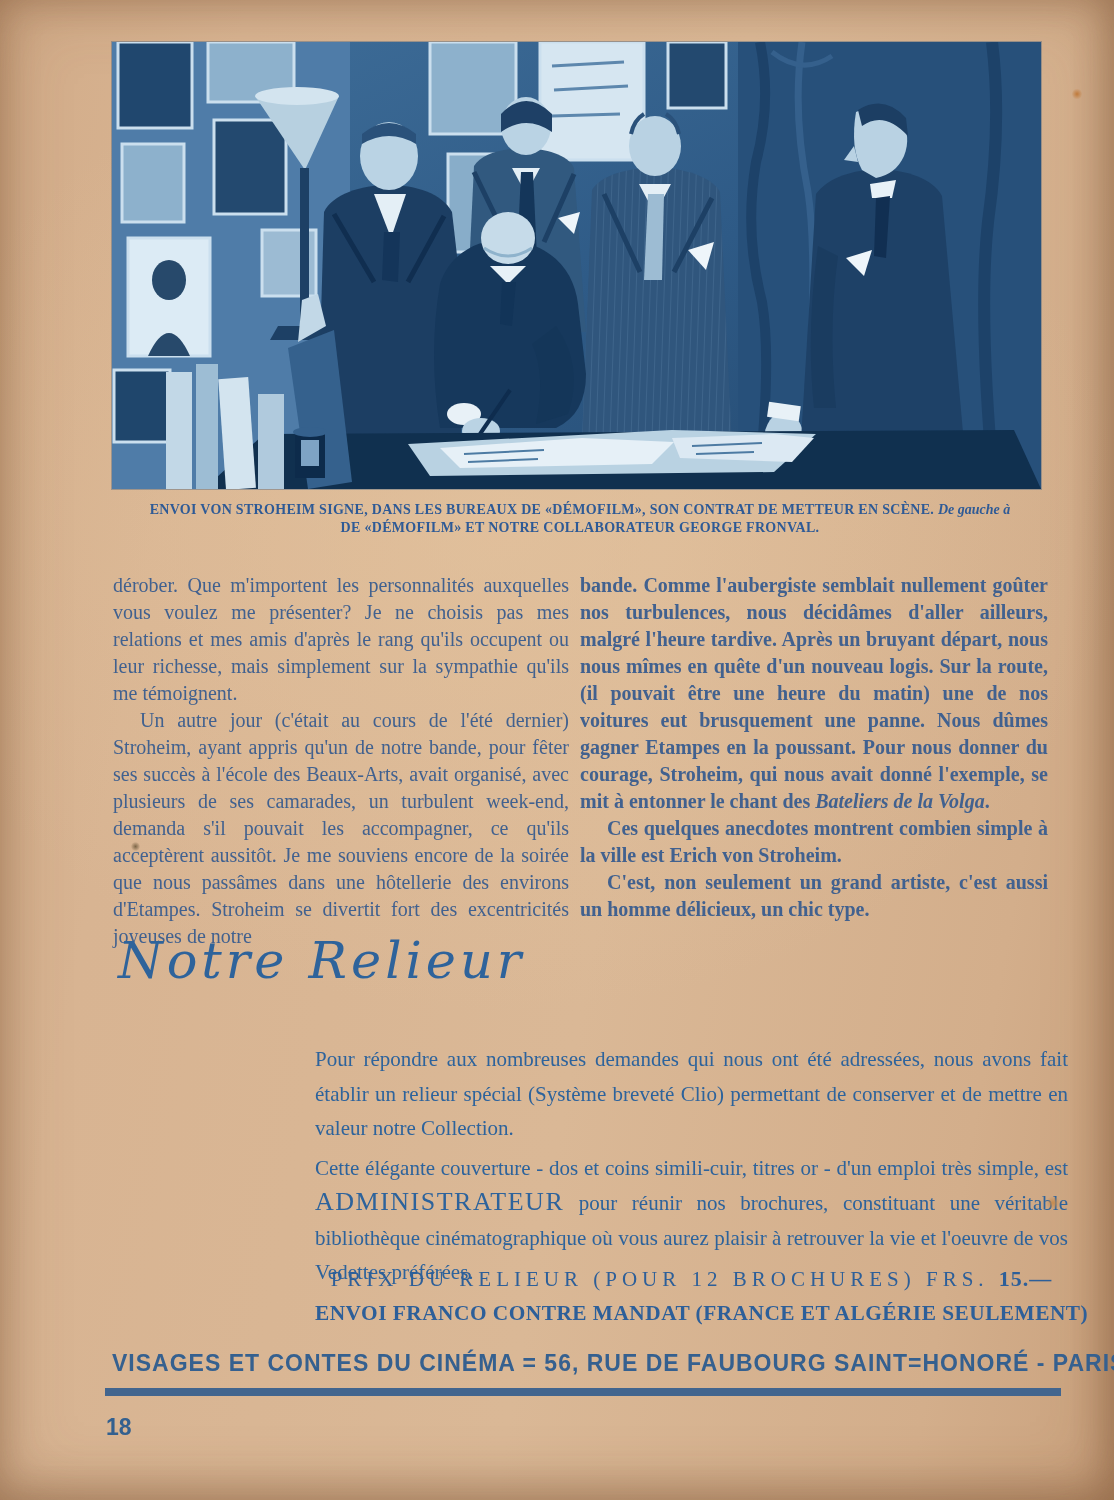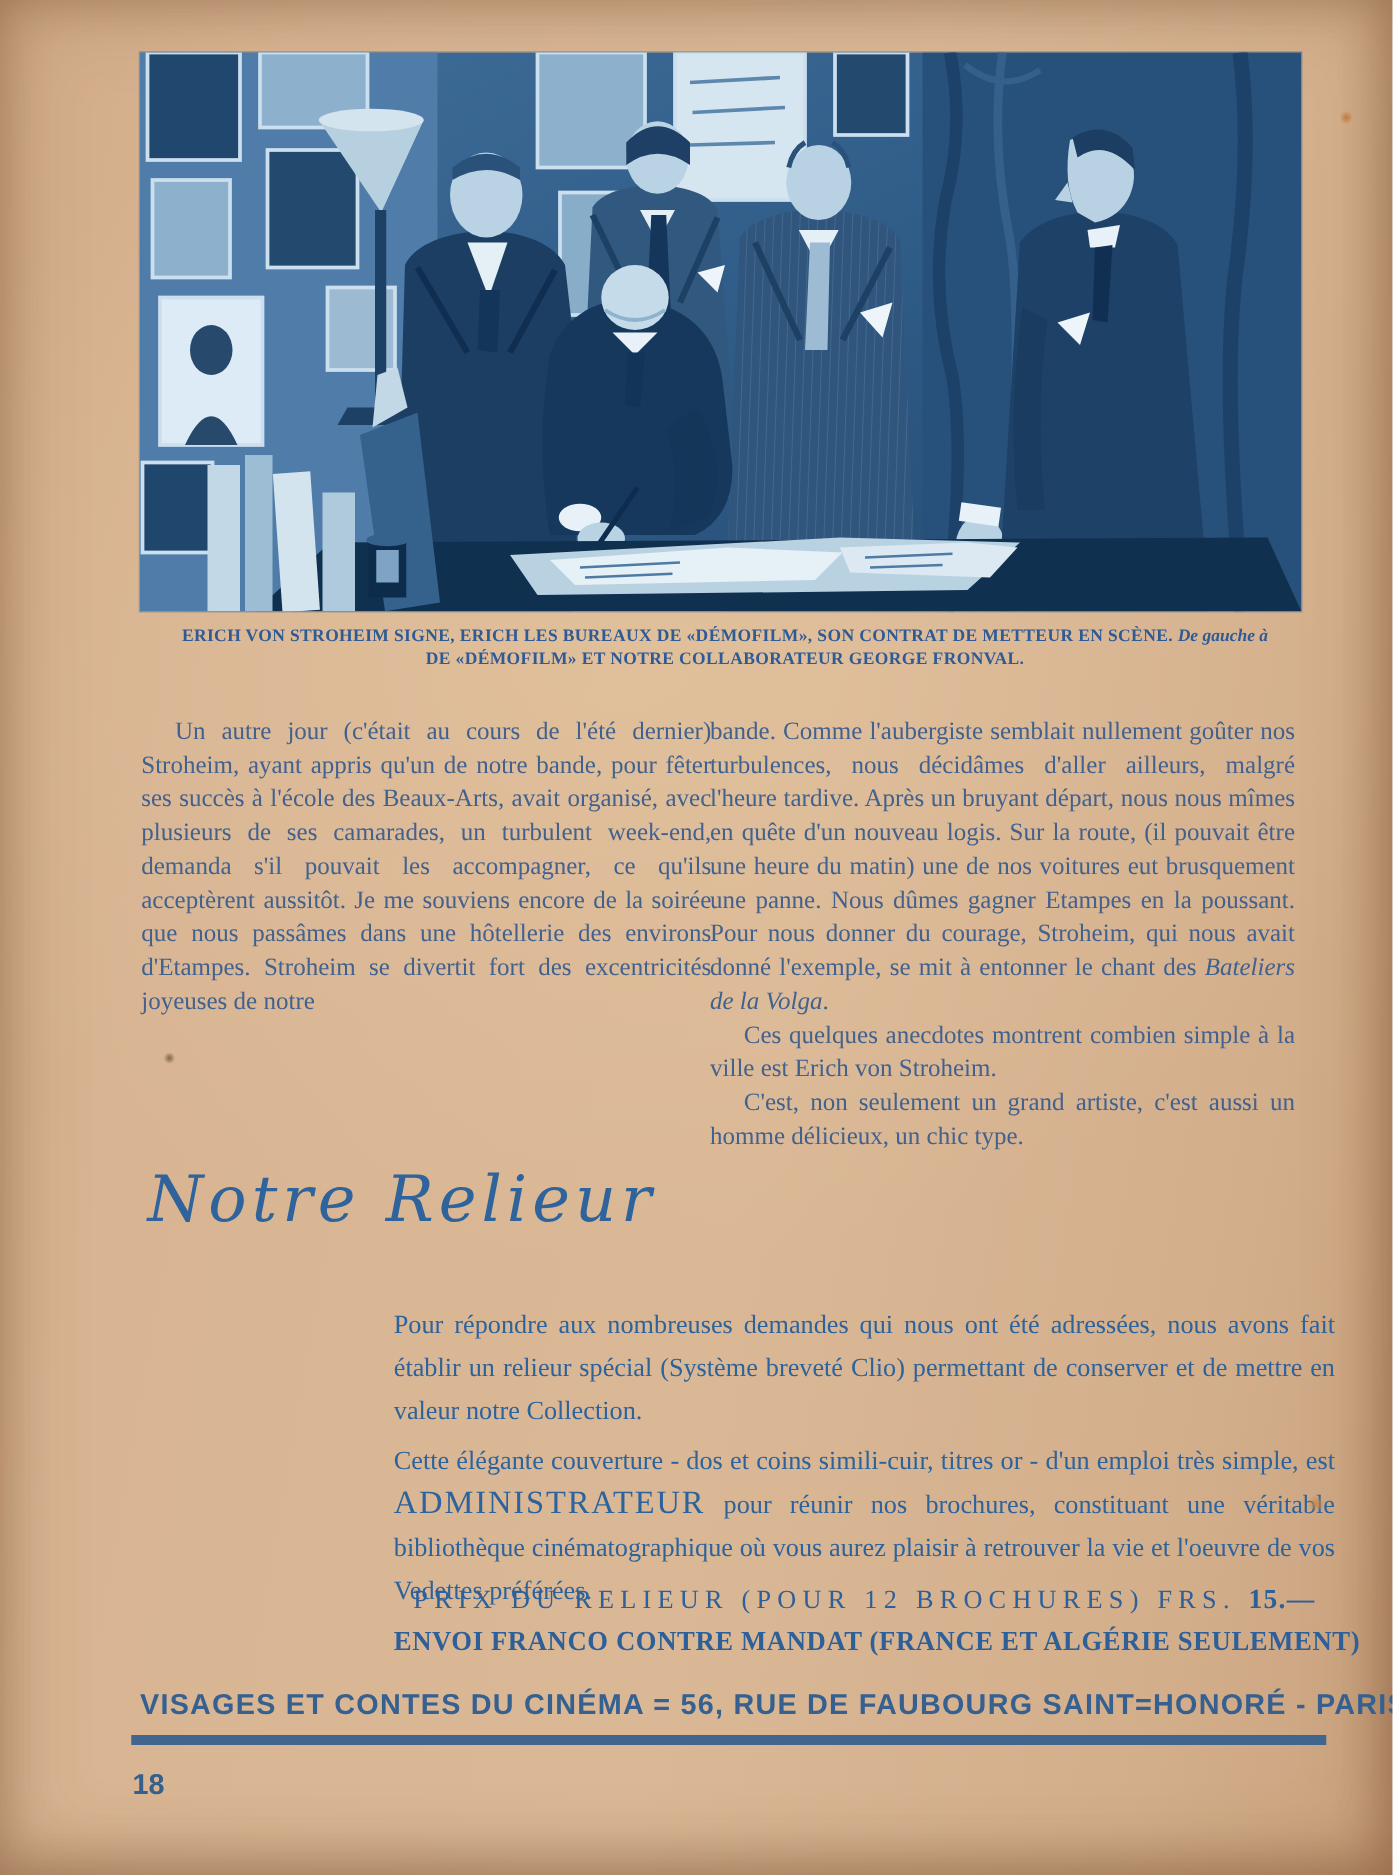--- a/index.html
+++ b/index.html
@@ -20,21 +20,21 @@
   .photo svg{display:block; width:100%; height:100%;}
 
   .caption{
     position:absolute; left:85px; top:501px; width:990px; text-align:center;
     color:#2e5a96; font-weight:700; font-size:14px; line-height:17.5px; letter-spacing:.3px;
   }
   .caption .it{font-style:italic; font-weight:600; letter-spacing:0;}
 
   .col{position:absolute; top:572px; color:#41618f;}
   .col-left{left:113px; width:456px;}
-  .col-right{left:568px; width:468px;}
+  .col-right{left:580px; width:468px;font-weight:bold;}
   .col p{margin:0; text-align:justify; font-size:20px; line-height:27px;}
   .col p.indent{text-indent:27px;}
   .col .it{font-style:italic;}
   .signature{
     margin-top:4px; text-align:right; padding-right:44px;
     font-size:21px; letter-spacing:2.5px; color:#3a5f94;
   }
 
   .headline{
     position:absolute; left:118px; top:931px;
@@ -189,25 +189,26 @@
         <polygon points="176,306 222,288 240,440 196,447" fill="#35618d"></polygon>
         <polygon points="186,300 214,284 206,252 190,258" fill="#c2d8e7"></polygon>
         <rect x="183" y="390" width="30" height="46" fill="#0d2b4b"></rect>
         <rect x="189" y="398" width="18" height="26" fill="#7ea3c4"></rect>
         <ellipse cx="198" cy="390" rx="17" ry="5" fill="#35618d"></ellipse>
       </g>
     </svg>
   </div>
 
   <div class="caption">
-    <div><span>ERICH VON STROHEIM SIGNE, ERICH LES BUREAUX DE «DÉMOFILM», SON CONTRAT DE METTEUR EN SCÈNE. </span><span class="it">De gauche à</span></div>
+    <div><span>ENVOI VON STROHEIM SIGNE, DANS LES BUREAUX DE «DÉMOFILM», SON CONTRAT DE METTEUR EN SCÈNE. </span><span class="it">De gauche à</span></div>
     <div>DE «DÉMOFILM» ET NOTRE COLLABORATEUR GEORGE FRONVAL.</div>
   </div>
 
   <div class="col col-left">
+    <p>dérober. Que m'importent les personnalités auxquelles vous voulez me présenter? Je ne choisis pas mes relations et mes amis d'après le rang qu'ils occupent ou leur richesse, mais simplement sur la sympathie qu'ils me témoignent.</p>
     <p class="indent">Un autre jour (c'était au cours de l'été dernier) Stroheim, ayant appris qu'un de notre bande, pour fêter ses succès à l'école des Beaux-Arts, avait organisé, avec plusieurs de ses camarades, un turbulent week-end, demanda s'il pouvait les accompagner, ce qu'ils acceptèrent aussitôt. Je me souviens encore de la soirée que nous passâmes dans une hôtellerie des environs d'Etampes. Stroheim se divertit fort des excentricités joyeuses de notre</p>
   </div>
 
   <div class="col col-right">
     <p><span>bande. Comme l'aubergiste semblait nullement goûter nos turbulences, nous décidâmes d'aller ailleurs, malgré l'heure tardive. Après un bruyant départ, nous nous mîmes en quête d'un nouveau logis. Sur la route, (il pouvait être une heure du matin) une de nos voitures eut brusquement une panne. Nous dûmes gagner Etampes en la poussant. Pour nous donner du courage, Stroheim, qui nous avait donné l'exemple, se mit à entonner le chant des </span><span class="it">Bateliers de la Volga</span><span>.</span></p>
     <p class="indent">Ces quelques anecdotes montrent combien simple à la ville est Erich von Stroheim.</p>
     <p class="indent">C'est, non seulement un grand artiste, c'est aussi un homme délicieux, un chic type.</p>
   </div>
 
   <div class="headline">Notre Relieur</div>

